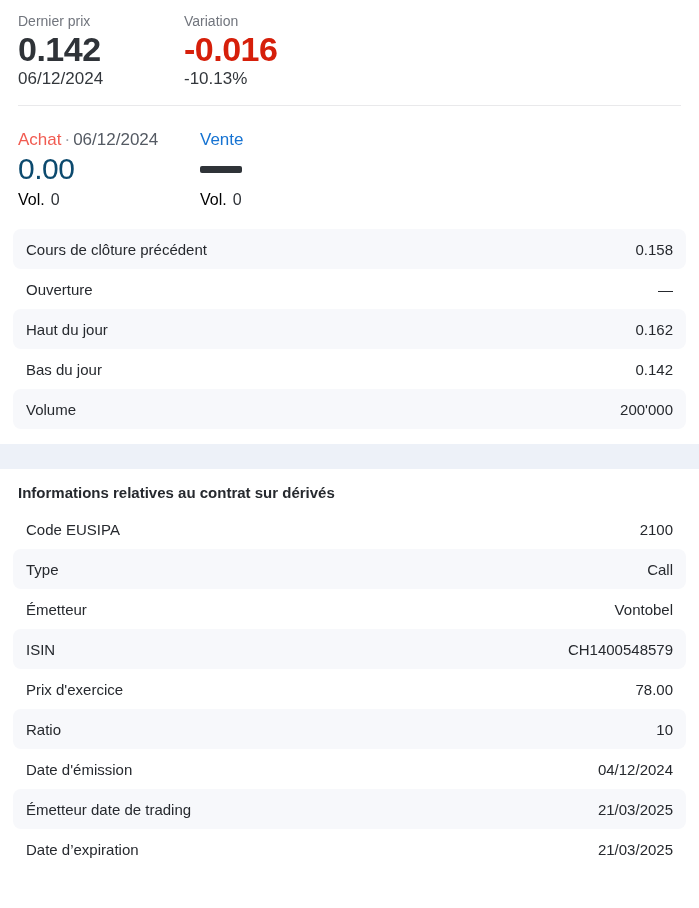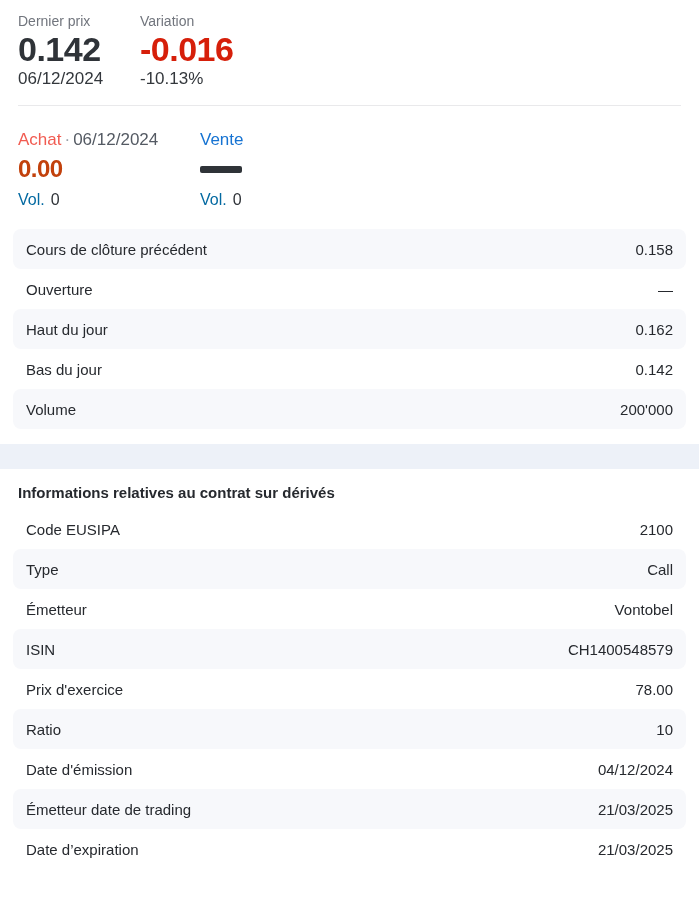--- a/index.html
+++ b/index.html
@@ -14,20 +14,21 @@
     height: 908px;
     background: #ffffff;
     overflow: hidden;
     position: relative;
   }
 
   
   .quote-section {
     display: flex;
     padding: 12px 18px 0 18px;
+    gap: 44px;
   }
   .quote-col-1 { width: 122px; }
   .quote-col-2 { flex: 1; }
   .quote-label {
     font-size: 14px;
     color: #71757d;
     line-height: 18px;
     display: block;
   }
   .quote-big {
@@ -63,44 +64,44 @@
   .bidask-head {
     font-size: 17px;
     line-height: 21px;
     display: block;
   }
   .bid-label { color: #f15b51; cursor: pointer; }
   .ask-label { color: #1673d2; cursor: pointer; }
   .bid-sep { color: #9aa0a8; margin: 0 3px; }
   .bid-date { color: #545a63; }
   .bidask-price {
-    font-size: 24px;
-    font-weight: 700;
+    font-size: 30px;
+    font-weight: 400;
     letter-spacing: -0.5px;
     line-height: 38px;
-    color: #c2410c;
+    color: #0c4a6e;
     display: block;
   }
   .ask-price-line {
     height: 38px;
     display: flex;
     align-items: center;
   }
   .ask-dash {
     width: 42px;
     height: 7px;
     background: #2f3338;
     border-radius: 2px;
   }
   .vol-line {
     margin-top: 2px;
     font-size: 16px;
     line-height: 20px;
   }
-  .vol-label { color: #0369a1; margin-right: 6px; }
+  .vol-label { color: #000000; margin-right: 6px; }
   .vol-value { color: #2f3338; }
 
   
   .table { margin-top: 19px; }
   .table.second { margin-top: 0; }
   .row {
     height: 40px;
     margin: 0 13px;
     padding: 0 13px;
     border-radius: 8px;

